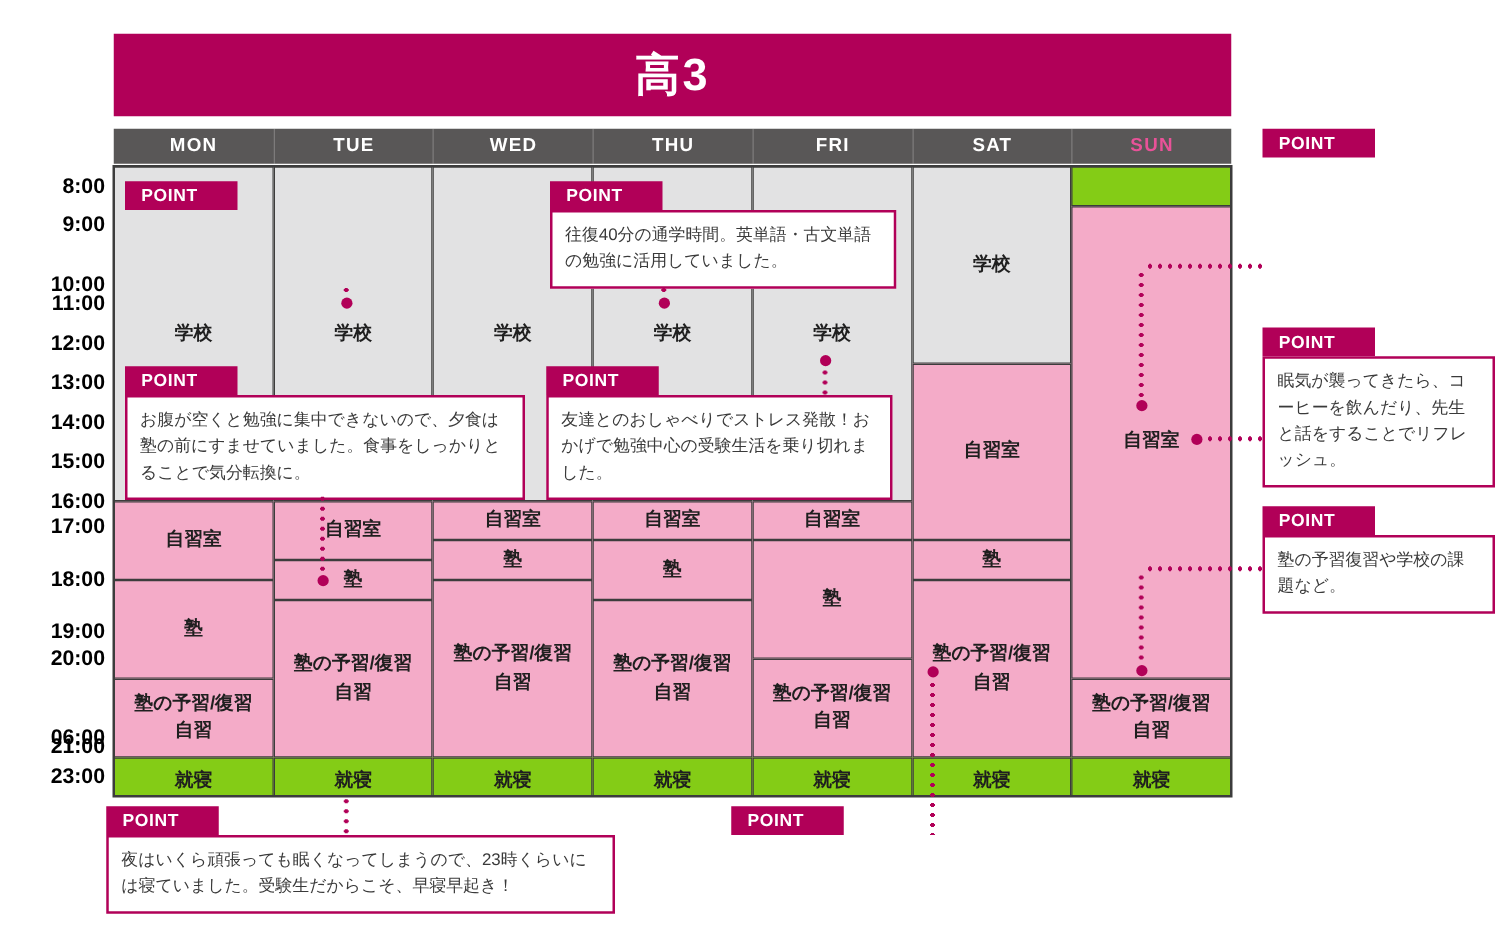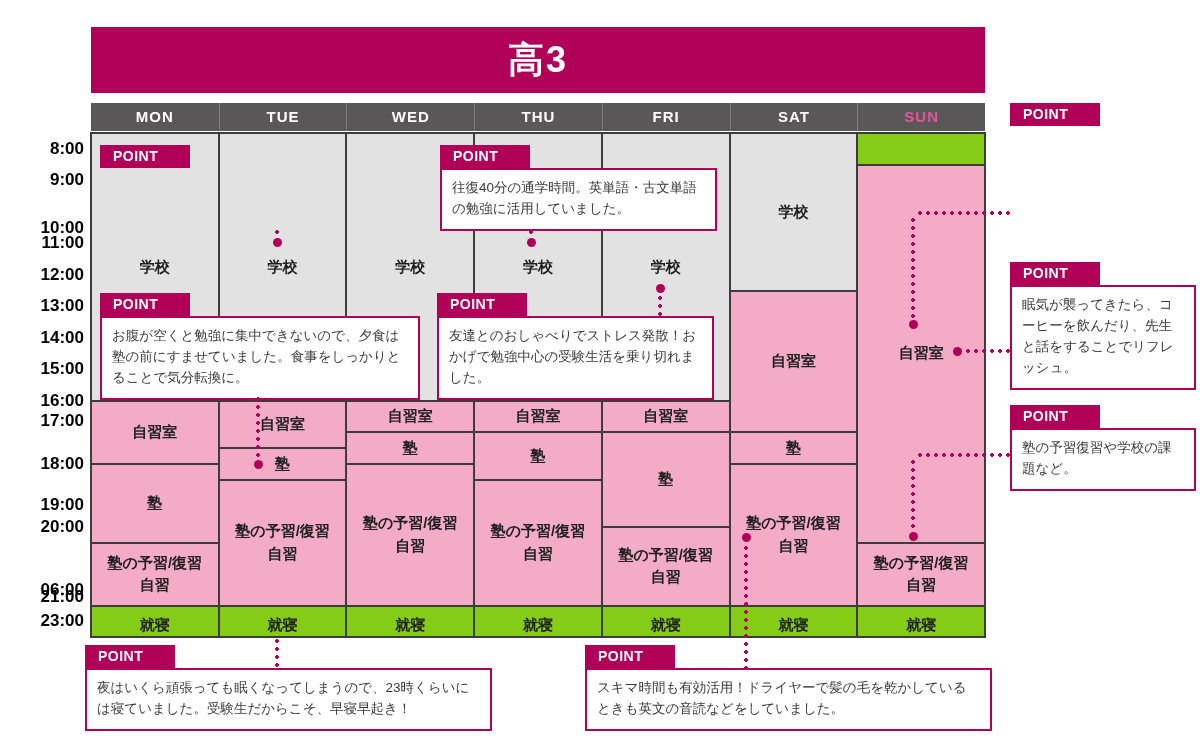--- a/index.html
+++ b/index.html
@@ -211,21 +211,20 @@
       <div class="callout" style="left: 437px; top: 293px; width: 277px;">
         <div class="callout-tab">POINT</div>
         <div class="callout-body" style="min-height: 79px;">友達とのおしゃべりでストレス発散！おかげで勉強中心の受験生活を乗り切れました。</div>
       </div>
       <div class="callout" style="left: 85px; top: 645px; width: 407px;">
         <div class="callout-tab">POINT</div>
         <div class="callout-body" style="min-height: 62px;">夜はいくら頑張っても眠くなってしまうので、23時くらいには寝ていました。受験生だからこそ、早寝早起き！</div>
       </div>
       <div class="callout" style="left: 585px; top: 645px; width: 407px;">
         <div class="callout-tab">POINT</div>
-        <div class="callout-body" style="min-height: 62px;">スキマ時間も有効活用！ドライヤーで髪の毛を乾かしているときも英文の音読などをしていました。</div>
       </div>
       <div class="callout" style="left: 1010px; top: 103px; width: 186px;">
         <div class="callout-tab">POINT</div>
       </div>
       <div class="callout" style="left: 1010px; top: 262px; width: 186px;">
         <div class="callout-tab">POINT</div>
         <div class="callout-body" style="min-height: 98px;">眠気が襲ってきたら、コーヒーを飲んだり、先生と話をすることでリフレッシュ。</div>
       </div>
       <div class="callout" style="left: 1010px; top: 405px; width: 186px;">
         <div class="callout-tab">POINT</div>

